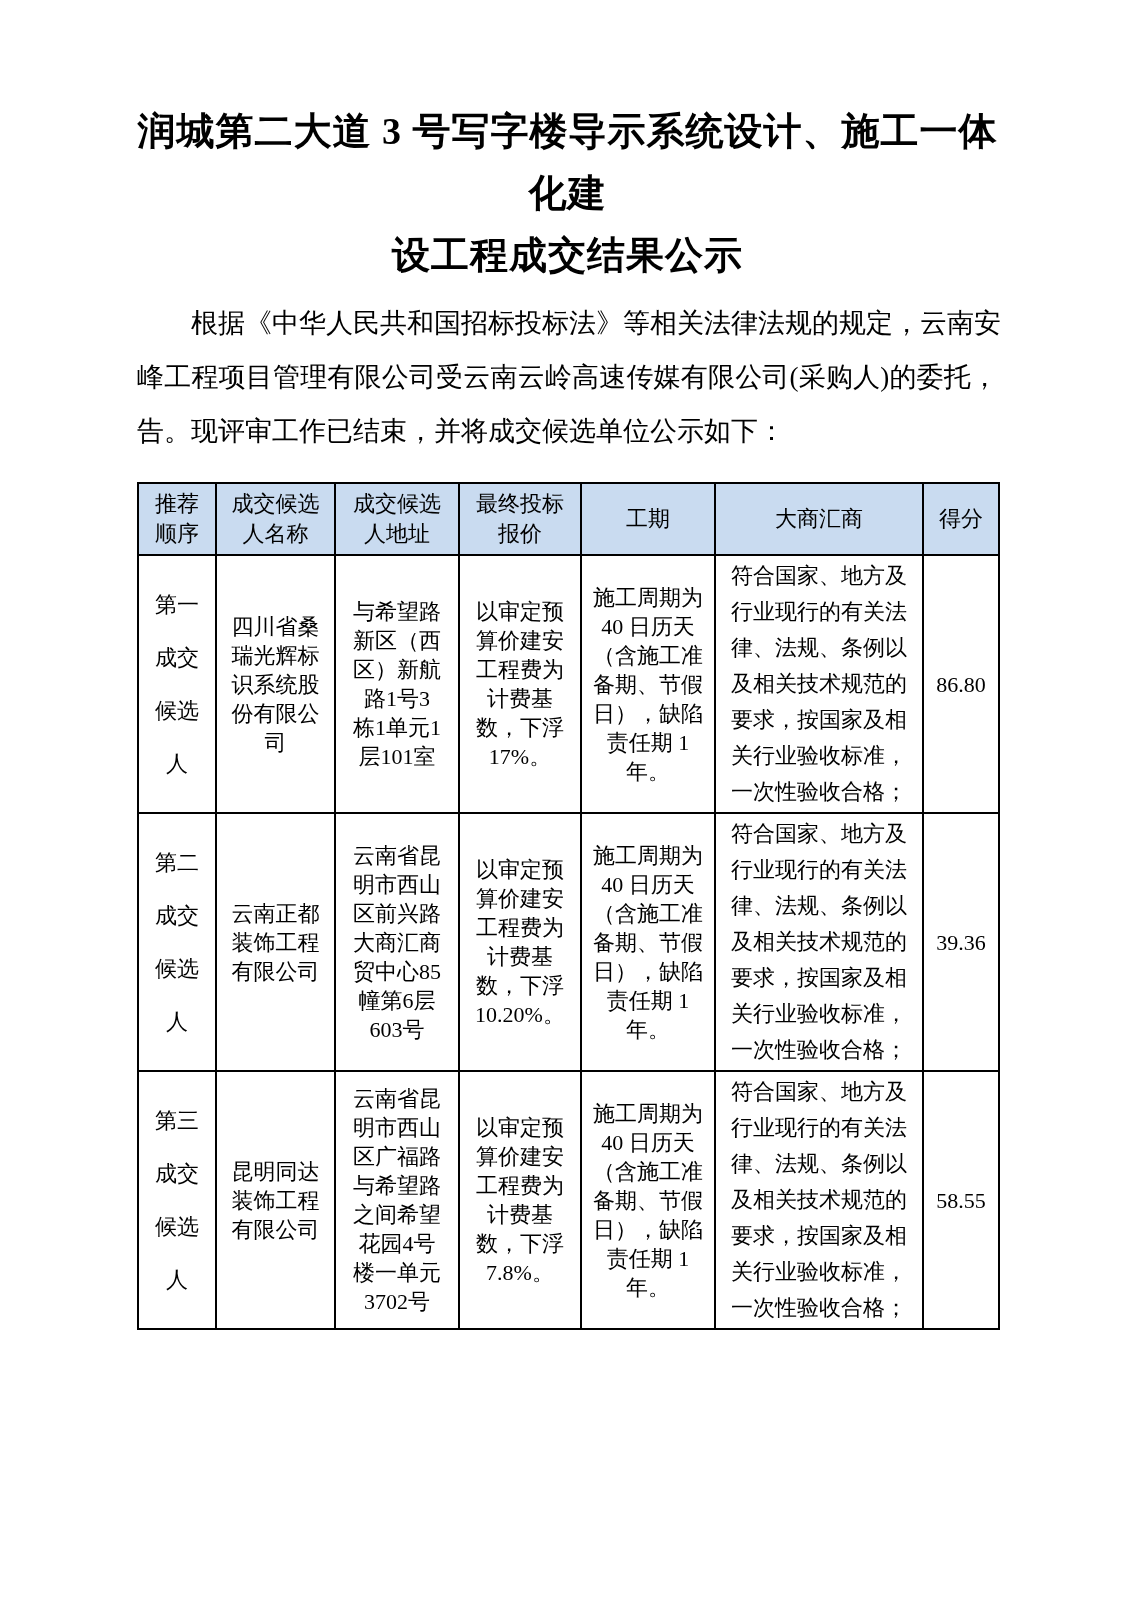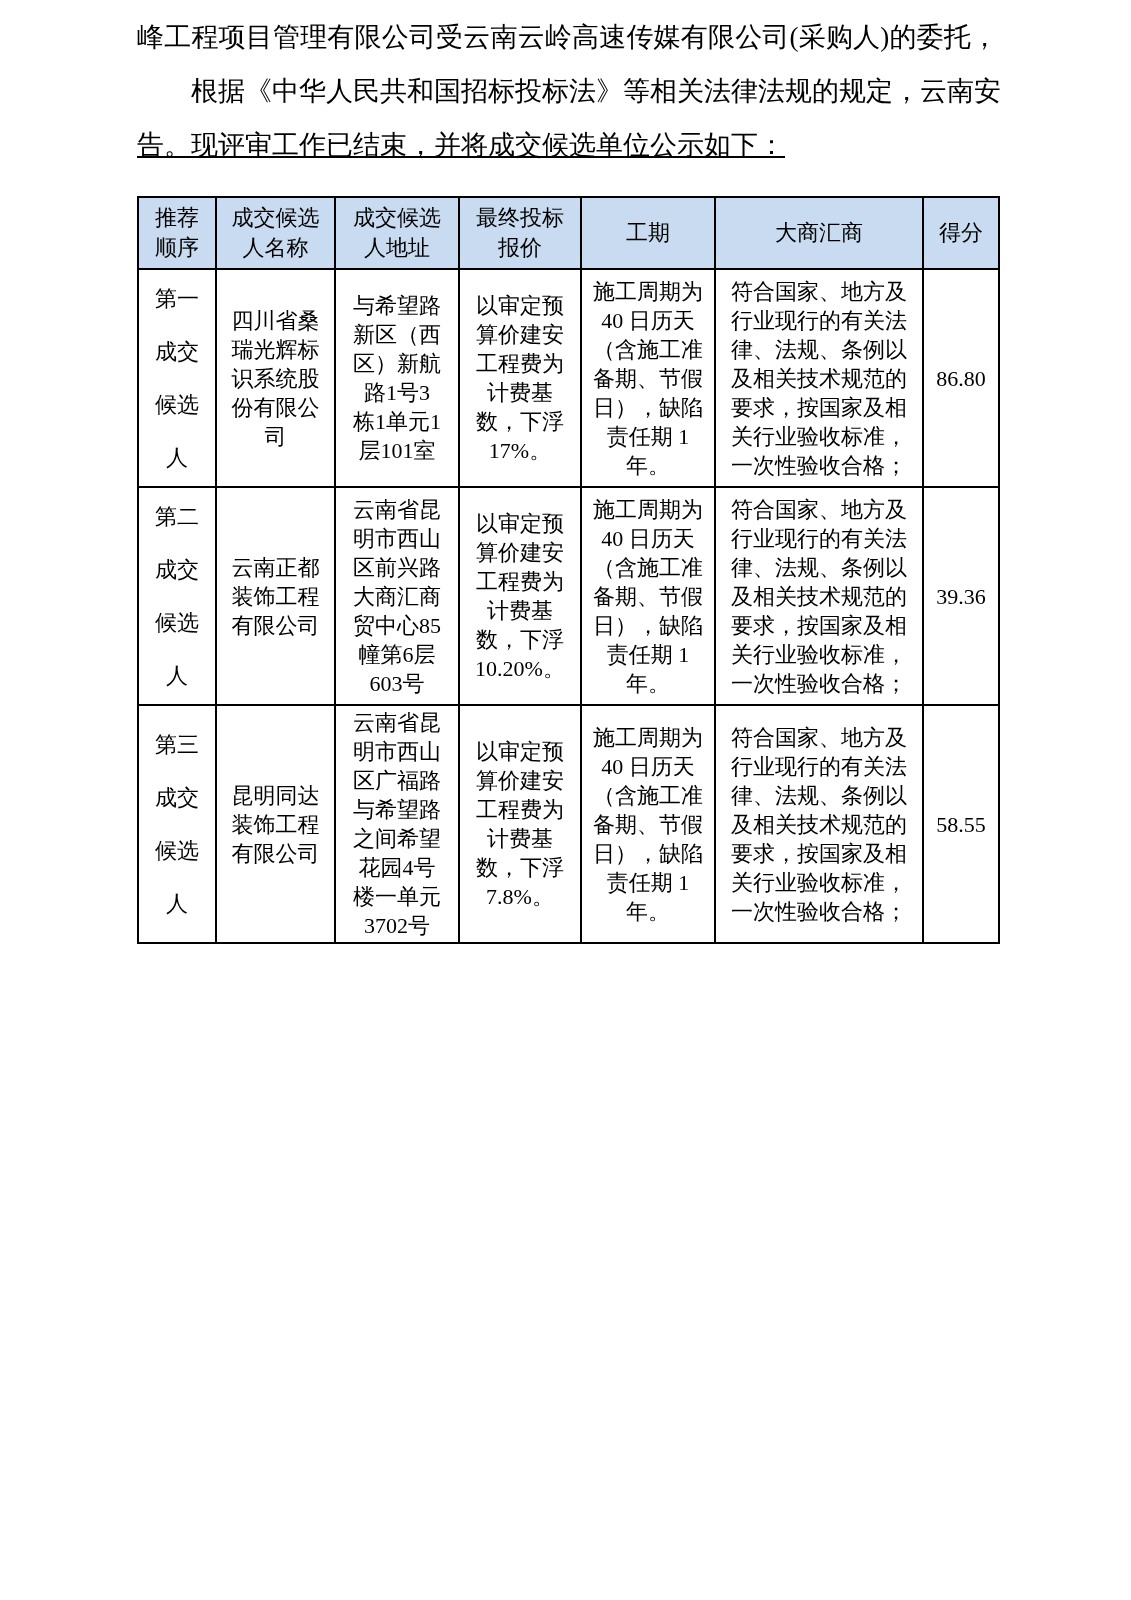--- a/index.html
+++ b/index.html
@@ -38,21 +38,20 @@
   .body-paragraph .line {
     line-height: 54px;
     text-align: justify;
     text-align-last: justify;
     white-space: nowrap;
   }
   .body-paragraph .line.first { text-indent: 54px; }
   .body-paragraph .line.last {
     text-align: left;
     text-align-last: left;
-    text-decoration: underline;
   }
   table.results {
     margin-top: 24px;
     border-collapse: collapse;
     table-layout: fixed;
     width: 861px;
     font-size: 22px;
   }
   table.results th, table.results td {
     border: 2px solid #000000;
@@ -66,36 +65,40 @@
     background: #c9dbf0;
     font-weight: normal;
     line-height: 30px;
     height: 72px;
   }
   tr.row-1 td, tr.row-2 td { height: 214px; }
   tr.row-3 td { height: 238px; }
   td.cell-rank { line-height: 53px; }
   td.cell-name, td.cell-address, td.cell-bid, td.cell-duration { line-height: 29px; }
   td.cell-quality {
-    line-height: 29px;
+    line-height: 36px;
     text-align: left;
     padding: 4px 8px;
   }
   td.cell-score { line-height: 29px; }
 </style>
 </head>
 <body>
 
 <div class="page">
 
+  <div class="doc-title">
+    <div>润城第二大道 3 号写字楼导示系统设计、施工一体化建</div>
+    <div>设工程成交结果公示</div>
+  </div>
 
 
   <div class="body-paragraph">
+    <div class="line first">根据《中华人民共和国招标投标法》等相关法律法规的规定，云南安</div>
     <div class="line">峰工程项目管理有限公司受云南云岭高速传媒有限公司(采购人)的委托，</div>
-    <div class="line first">根据《中华人民共和国招标投标法》等相关法律法规的规定，云南安</div>
     <div class="line last">告。现评审工作已结束，并将成交候选单位公示如下：</div>
   </div>
 
   <table class="results">
     <colgroup>
       <col style="width:78px">
       <col style="width:119px">
       <col style="width:124px">
       <col style="width:122px">
       <col style="width:134px">

